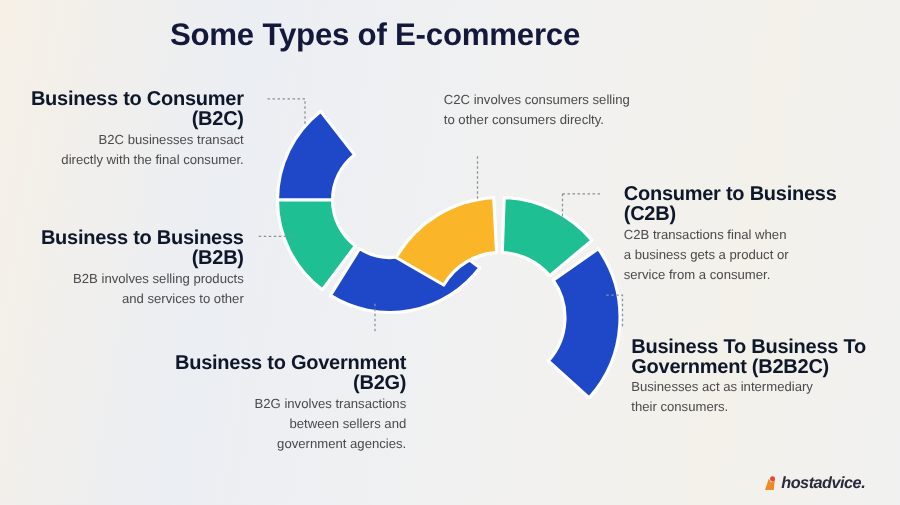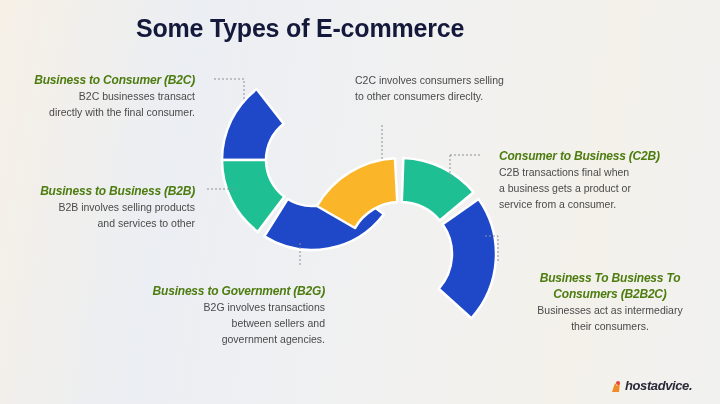--- a/index.html
+++ b/index.html
@@ -6,21 +6,21 @@
   body {
     width: 720px; height: 404px; overflow: hidden; position: relative;
     background: linear-gradient(100deg, #f6f0e6 0%, #ebeef3 25%, #f1f1f1 55%, #f3f1ea 80%, #f1f1f1 100%);
     font-family: "Liberation Sans", sans-serif;
   }
   .title {
     position: absolute; left: 0; top: 14px; width: 600px; text-align: center;
     font-size: 25px; font-weight: bold; color: #14183a; letter-spacing: -0.2px;
   }
   .block { position: absolute; }
-  .block .h { font-size: 12px; font-weight: bold; color: #4d7c0f; line-height: 16px; letter-spacing: -0.2px; font-style: italic; }
+  .block .h { font-size: 16px; font-weight: bold; color: #0f172a; line-height: 16px; letter-spacing: -0.2px; }
   .block .d { font-size: 10.5px; color: #4a4a4a; line-height: 16px; }
   .right { text-align: right; }
   .left { text-align: left; }
   svg.diagram { position: absolute; left: 0; top: 0; }
   .logo { position: absolute; left: 625px; top: 378px; font-size: 13px; font-weight: bold; font-style: italic; color: #2a2a3a; letter-spacing: -0.4px; }
   .logo-mark { position: absolute; left: 610px; top: 380px; width: 12px; height: 13px; }
 </style>
 </head>
 <body>
 
@@ -69,23 +69,23 @@
   <div class="d">to other consumers direclty.</div>
 </div>
 
 <div class="block left" style="left:499px; top:148px; width:210px;">
   <div class="h">Consumer to Business (C2B)</div>
   <div class="d">C2B transactions final when</div>
   <div class="d">a business gets a product or</div>
   <div class="d">service from a consumer.</div>
 </div>
 
-<div class="block left" style="left:505px; top:270px; width:210px;text-align:center;">
+<div class="block left" style="left:505px; top:270px; width:210px;">
   <div class="h">Business To Business To</div>
-  <div class="h">Consumers (B2B2C)</div>
+  <div class="h">Government (B2B2C)</div>
   <div class="d">Businesses act as intermediary</div>
   <div class="d">their consumers.</div>
 </div>
 
 <svg class="logo-mark" viewBox="0 0 12 13">
   <path d="M2 12 L5 3 L7 6 L10 2 L9 12 Z" fill="#f08a24"></path>
   <circle cx="8" cy="3" r="2" fill="#e5483a"></circle>
 </svg>
 <div class="logo">hostadvice.</div>
 

